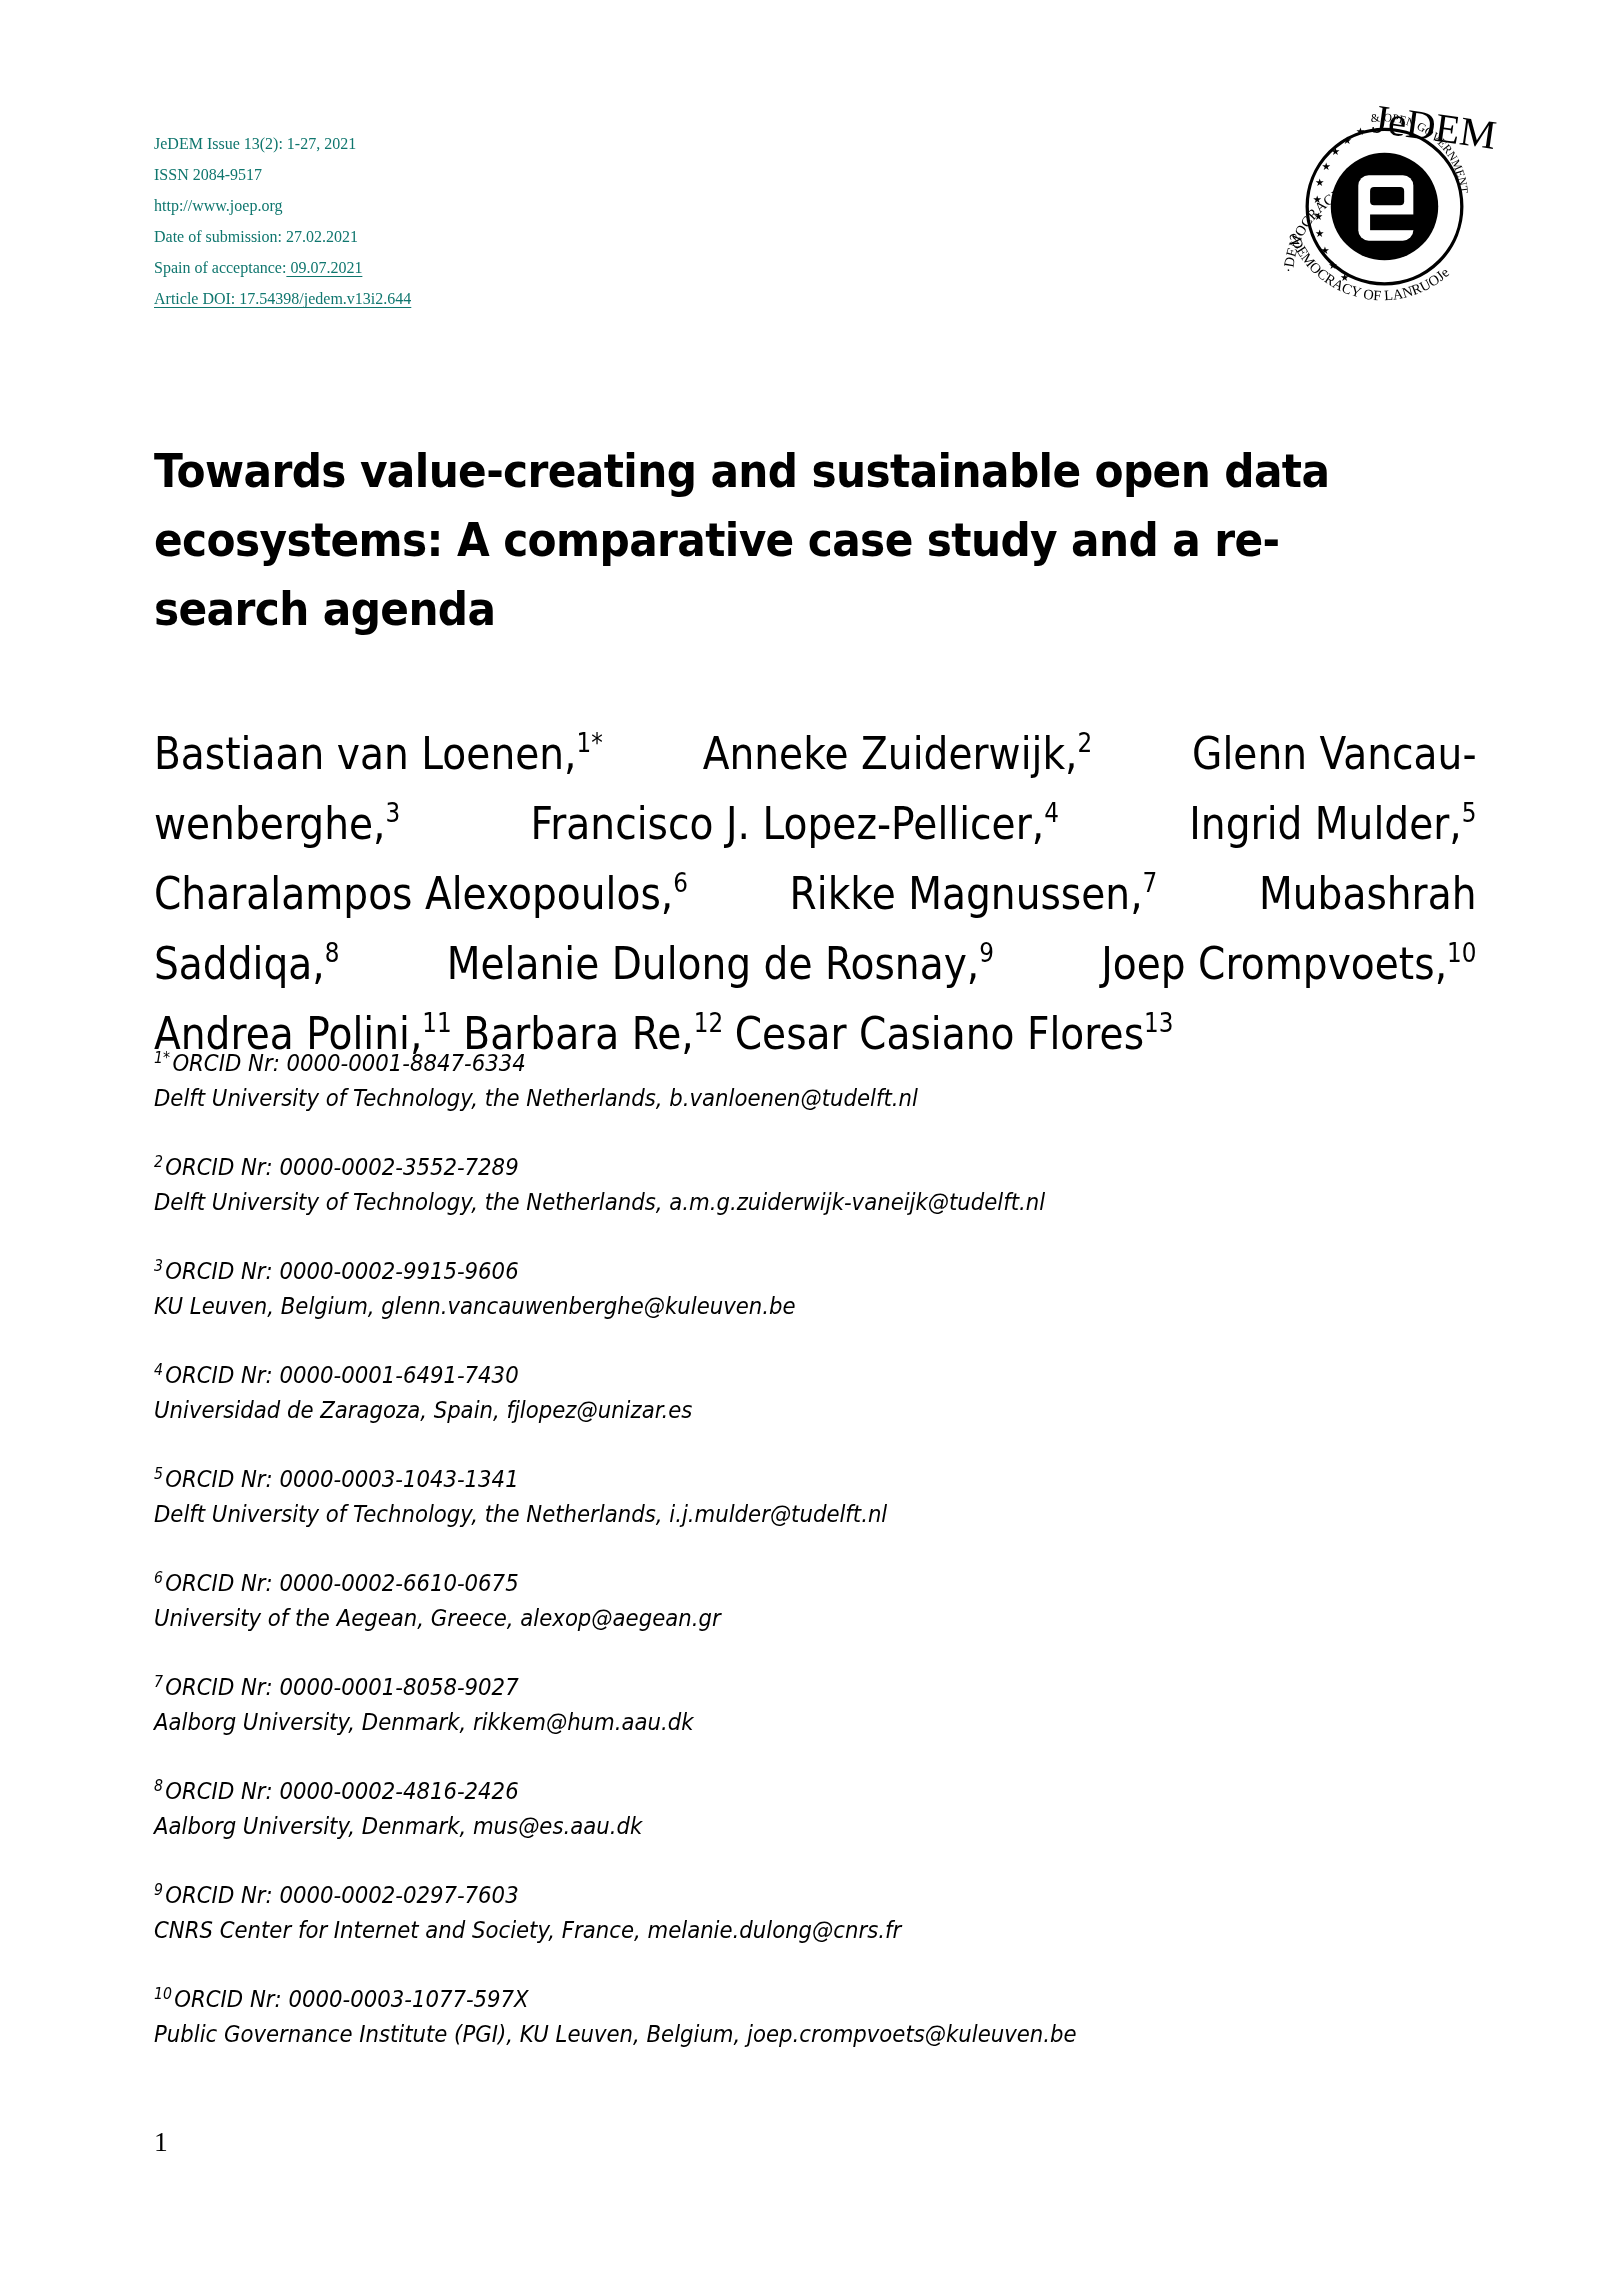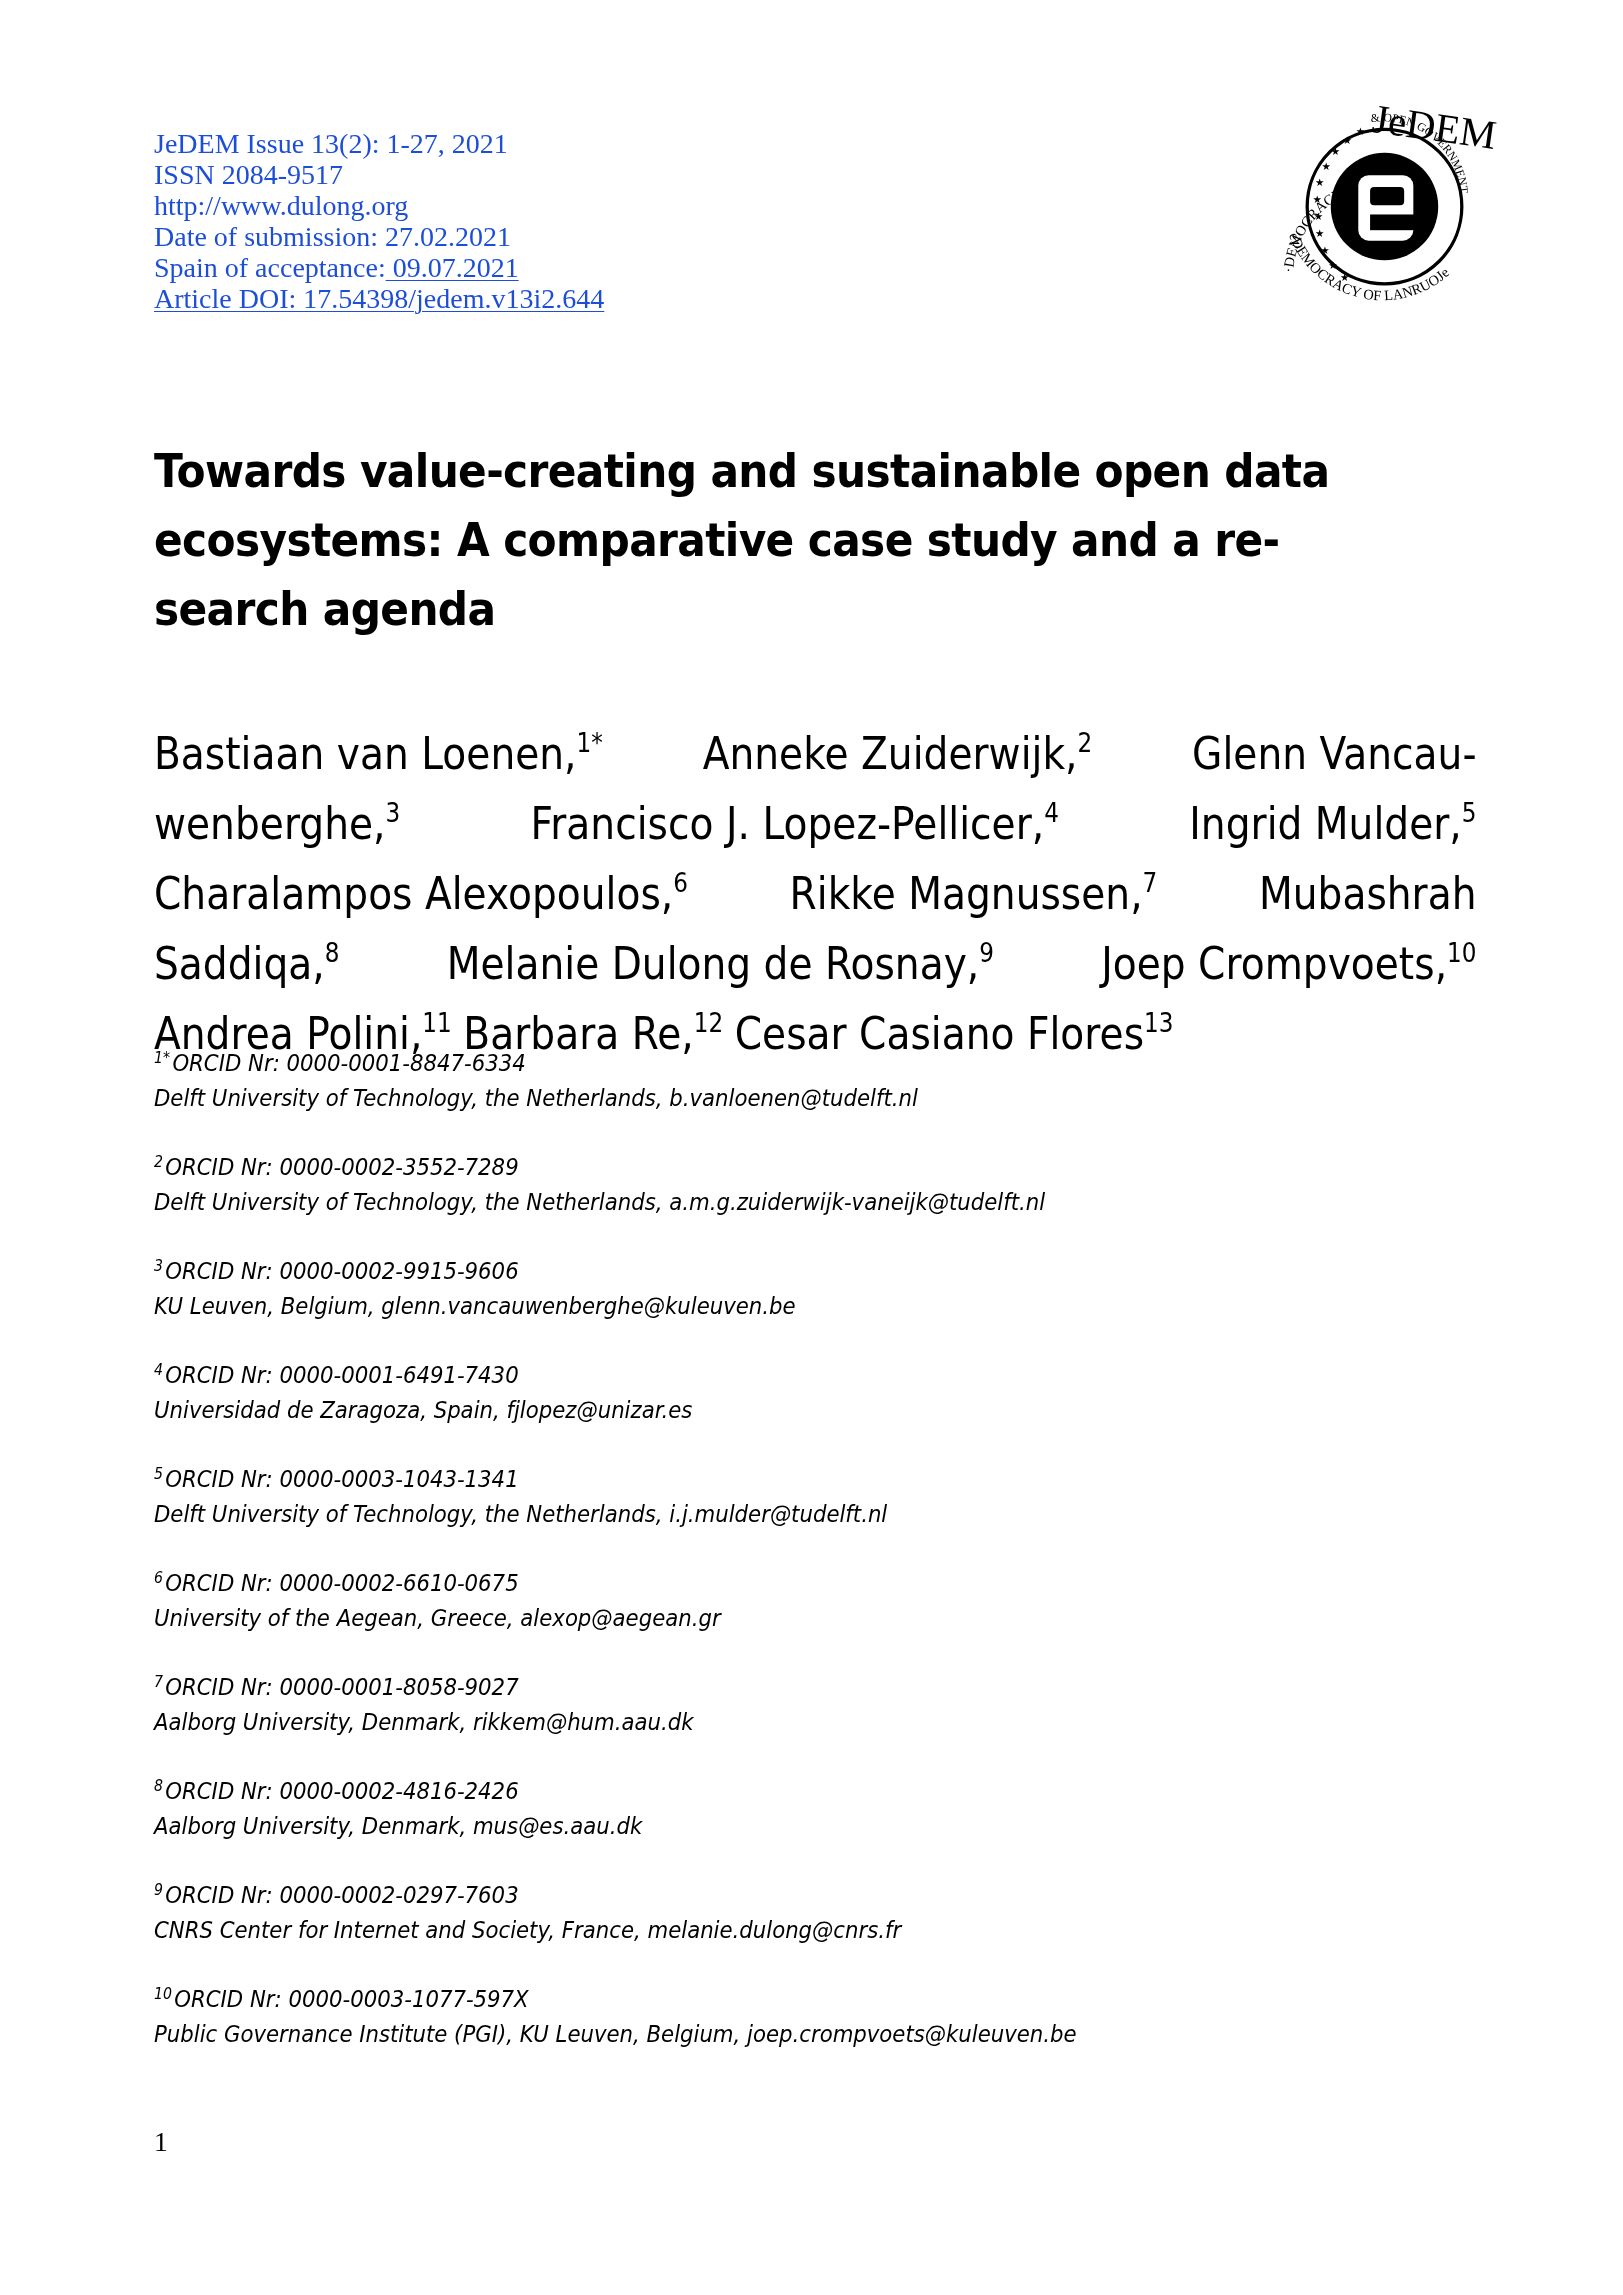--- a/index.html
+++ b/index.html
@@ -1,19 +1,19 @@
 <!DOCTYPE html>
 <html style="font-size:10.5px"><head>
 <meta charset="utf-8">
 <style>
   html, body { margin: 0; padding: 0; background: #ffffff; }
   body { width: 1623px; height: 2295px; position: relative; overflow: hidden; color: #000; }
   .page { position: absolute; left: 0; top: 0; width: 1623px; height: 2295px; }
 
-  .meta { position: absolute; left: 154px; top: 128px; font-family: "Liberation Serif", serif; font-size: 28px; line-height: 31px; color: #1d4ed8; }
+  .meta { position: absolute; left: 154px; top: 128px; font-family: "Liberation Serif", serif; font-size: 16px; line-height: 31px; color: #0f766e; }
   .meta div { white-space: nowrap; }
   .meta .ul { text-decoration: underline; text-underline-offset: 3.3px; text-decoration-thickness: 1.3px; }
 
   .logo { position: absolute; left: 1260px; top: 82px; width: 249px; height: 223px; }
 
   .title { position: absolute; left: 154px; top: 437px; width: 1322px; font-family: "DejaVu Sans", sans-serif; font-weight: bold; font-size: 46px; line-height: 69px; letter-spacing: -0.7px; transform: scaleX(0.92); transform-origin: left top; }
   .title div { white-space: nowrap; }
 
   .authors { position: absolute; left: 154px; top: 719px; width: 1440px; font-family: "DejaVu Sans", sans-serif; font-size: 44px; line-height: 70px; transform: scaleX(0.89); transform-origin: left top; }
   .authors .line { white-space: nowrap; display: flex; justify-content: space-between; width: 1486px; }
@@ -30,21 +30,21 @@
   .footer { position: absolute; left: 154px; top: 2126px; width: 1322px; font-family: "Liberation Serif", serif; font-size: 27.5px; display: flex; justify-content: space-between; }
 </style>
 </head>
 <body>
 
 <div class="page">
 
   <div class="meta">
     <div>JeDEM Issue 13(2): 1-27, 2021</div>
     <div>ISSN 2084-9517</div>
-    <div>http://www.dulong.org</div>
+    <div>http://www.joep.org</div>
     <div>Date of submission: 27.02.2021</div>
     <div><span>Spain of acceptance:</span><span class="ul"> 09.07.2021</span></div>
     <div class="ul">Article DOI: 17.54398/jedem.v13i2.644</div>
   </div>
 
   <svg class="logo" viewBox="0 0 380 340" xmlns="http://www.w3.org/2000/svg">
     <defs>
       <path id="outerArc" d="M 190 300 m -140 0 a 140 140 0 1 1 280 0"></path>
       <path id="innerArc" d="M 70 178 a 118 118 0 1 1 236 0"></path>
       <path id="bottomArc" d="M 36 200 a 152 152 0 0 0 300 10"></path>

